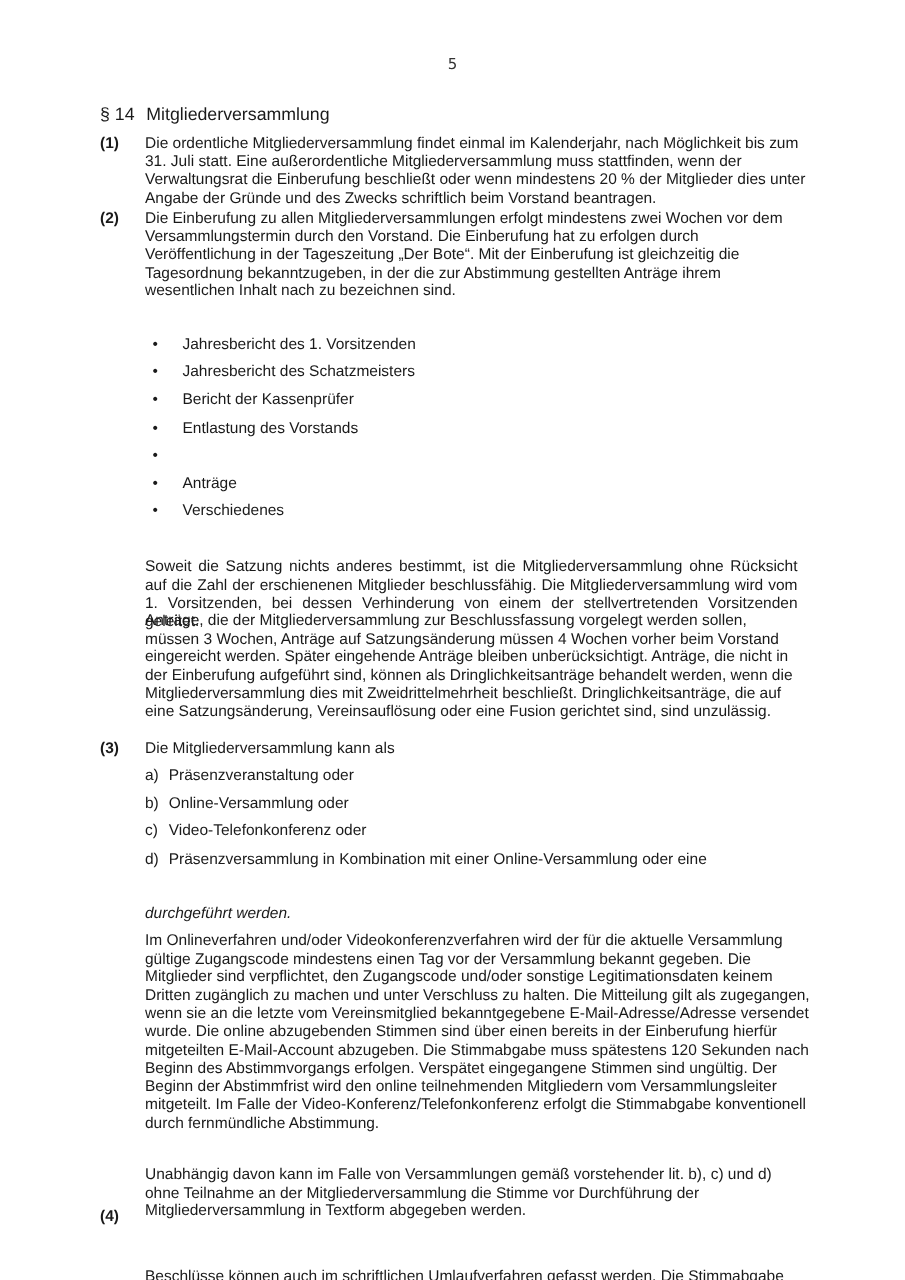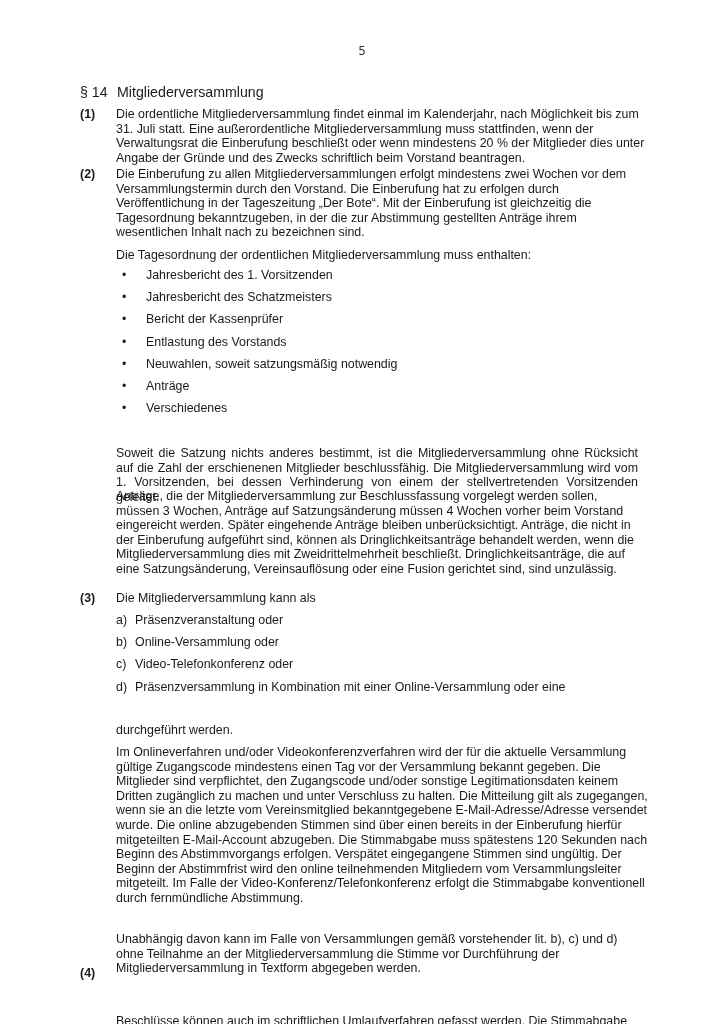--- a/index.html
+++ b/index.html
@@ -37,49 +37,48 @@
   <div class="para" style="top:107px;">
     <span class="num">(1)</span>
     <p class="body" style="width:530px;">Die ordentliche Mitgliederversammlung findet einmal im Kalenderjahr, nach Möglichkeit bis zum 31. Juli statt. Eine außerordentliche Mitgliederversammlung muss stattfinden, wenn der Verwaltungsrat die Einberufung beschließt oder wenn mindestens 20 % der Mitglieder dies unter Angabe der Gründe und des Zwecks schriftlich beim Vorstand beantragen.</p>
   </div>
 
   <div class="para" style="top:167px;">
     <span class="num">(2)</span>
     <p class="body" style="width:520px;">Die Einberufung zu allen Mitgliederversammlungen erfolgt mindestens zwei Wochen vor dem Versammlungstermin durch den Vorstand. Die Einberufung hat zu erfolgen durch Veröffentlichung in der Tageszeitung „Der Bote“. Mit der Einberufung ist gleichzeitig die Tagesordnung bekanntzugeben, in der die zur Abstimmung gestellten Anträge ihrem wesentlichen Inhalt nach zu bezeichnen sind.</p>
   </div>
 
-  <p class="block" style="top:248px;">Die Tagesordnung der ordentlichen Mitgliederversammlung muss enthalten:</p>
 
   <div class="bullets" style="top:268px;">
     <div class="bi"><span class="dot">•</span><span>Jahresbericht des 1. Vorsitzenden</span></div>
     <div class="bi"><span class="dot">•</span><span>Jahresbericht des Schatzmeisters</span></div>
     <div class="bi"><span class="dot">•</span><span>Bericht der Kassenprüfer</span></div>
     <div class="bi"><span class="dot">•</span><span>Entlastung des Vorstands</span></div>
-    <div class="bi"><span class="dot">•</span><span>Neuwahlen, soweit satzungsmäßig notwendig</span></div>
+    <div class="bi"><span class="dot">•</span></div>
     <div class="bi"><span class="dot">•</span><span>Anträge</span></div>
     <div class="bi"><span class="dot">•</span><span>Verschiedenes</span></div>
   </div>
 
   <p class="block justify" style="top:424px;">Soweit die Satzung nichts anderes bestimmt, ist die Mitgliederversammlung ohne Rücksicht auf die Zahl der erschienenen Mitglieder beschlussfähig. Die Mitgliederversammlung wird vom 1. Vorsitzenden, bei dessen Verhinderung von einem der stellvertretenden Vorsitzenden geleitet.</p>
 
   <p class="block" style="top:489px; width:526px;">Anträge, die der Mitgliederversammlung zur Beschlussfassung vorgelegt werden sollen, müssen 3 Wochen, Anträge auf Satzungsänderung müssen 4 Wochen vorher beim Vorstand eingereicht werden. Später eingehende Anträge bleiben unberücksichtigt. Anträge, die nicht in der Einberufung aufgeführt sind, können als Dringlichkeitsanträge behandelt werden, wenn die Mitgliederversammlung dies mit Zweidrittelmehrheit beschließt. Dringlichkeitsanträge, die auf eine Satzungsänderung, Vereinsauflösung oder eine Fusion gerichtet sind, sind unzulässig.</p>
 
   <div class="para" style="top:591px;">
     <span class="num">(3)</span>
     <p class="body">Die Mitgliederversammlung kann als</p>
   </div>
 
   <div class="alpha" style="top:613px;">
     <div class="ai"><span class="lbl">a)</span><span>Präsenzveranstaltung oder</span></div>
     <div class="ai"><span class="lbl">b)</span><span>Online-Versammlung oder</span></div>
     <div class="ai"><span class="lbl">c)</span><span>Video-Telefonkonferenz oder</span></div>
     <div class="ai"><span class="lbl">d)</span><span>Präsenzversammlung in Kombination mit einer Online-Versammlung oder eine</span></div>
   </div>
 
-  <p class="block" style="top:723px;">durchgeführt werden.</p>
+  <p class="block" style="top:723px;font-style:italic;">durchgeführt werden.</p>
 
   <p class="block" style="top:745px; width:532px;">Im Onlineverfahren und/oder Videokonferenzverfahren wird der für die aktuelle Versammlung gültige Zugangscode mindestens einen Tag vor der Versammlung bekannt gegeben. Die Mitglieder sind verpflichtet, den Zugangscode und/oder sonstige Legitimationsdaten keinem Dritten zugänglich zu machen und unter Verschluss zu halten. Die Mitteilung gilt als zugegangen, wenn sie an die letzte vom Vereinsmitglied bekanntgegebene E-Mail-Adresse/Adresse versendet wurde. Die online abzugebenden Stimmen sind über einen bereits in der Einberufung hierfür mitgeteilten E-Mail-Account abzugeben. Die Stimmabgabe muss spätestens 120 Sekunden nach Beginn des Abstimmvorgangs erfolgen. Verspätet eingegangene Stimmen sind ungültig. Der Beginn der Abstimmfrist wird den online teilnehmenden Mitgliedern vom Versammlungsleiter mitgeteilt. Im Falle der Video-Konferenz/Telefonkonferenz erfolgt die Stimmabgabe konventionell durch fernmündliche Abstimmung.</p>
 
   <p class="block" style="top:915px; width:526px;margin-top:17px;">Unabhängig davon kann im Falle von Versammlungen gemäß vorstehender lit. b), c) und d) ohne Teilnahme an der Mitgliederversammlung die Stimme vor Durchführung der Mitgliederversammlung in Textform abgegeben werden.</p>
 
   <div class="para" style="top:966px;">
     <span class="num">(4)</span>
     <p class="body" style="width:528px;margin-top:48px;">Beschlüsse können auch im schriftlichen Umlaufverfahren gefasst werden. Die Stimmabgabe hat in Textform zu erfolgen. Bei der Beschlussfassung sind alle Mitglieder zu beteiligen. Den Mitgliedern ist mitzuteilen, bis zu welchem Termin die Stimmabgabe zu erfolgen hat, wobei</p>
   </div>
 

